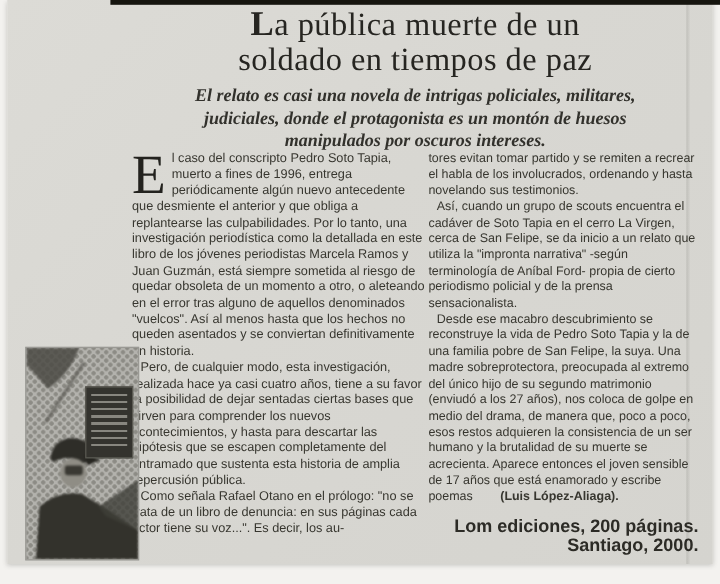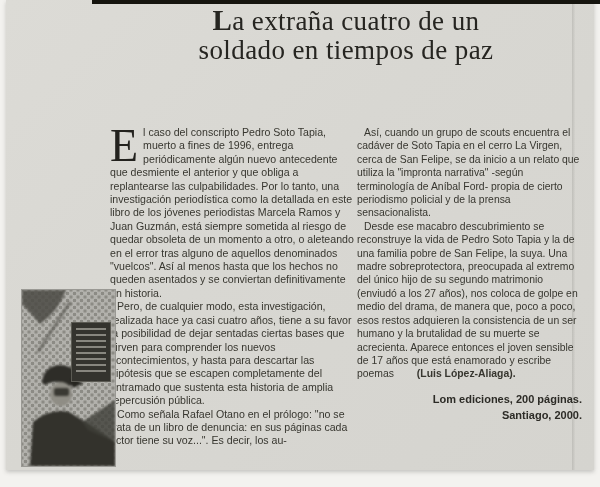--- a/index.html
+++ b/index.html
@@ -43,21 +43,21 @@
   .col p.indent{text-indent:7px;}
   .dropcap{
     float:left;
     font-family:"Liberation Serif","DejaVu Serif",serif;
     font-size:46px;line-height:36px;
     padding:2px 5px 0 0;color:#23221e;
   }
   .byline{font-weight:700;padding-left:20px;}
   .footer{
     margin-top:10px;text-align:right;font-weight:700;
-    font-size:11px;line-height:16px;color:#2c2b26;
+    font-size:15px;line-height:16px;color:#2c2b26;
   }
   
   .cover{
     position:absolute;left:21px;top:289px;width:93px;height:176px;
     background-color:#b3b2ad;
     background-image:
       radial-gradient(circle,#8c8b85 1.5px,transparent 2.1px),
       radial-gradient(circle,#8c8b85 1.5px,transparent 2.1px);
     background-size:7px 7px;
     background-position:0 0,3.5px 3.5px;
@@ -79,32 +79,38 @@
 </style>
 </head>
 <body>
 
 <div class="paper"></div>
 <div class="fold-line"></div>
 <div class="top-rule"></div>
 
 <div class="header">
   <div class="title">
-    <span class="initial">L</span><span>a extraña cuatro de un</span><br>
+    <span class="initial">L</span><span>a pública muerte de un</span><br>
     <span>soldado en tiempos de paz</span>
+  </div>
+  <div class="subtitle">
+    <div>El relato es casi una novela de intrigas policiales, militares,</div>
+    <div>judiciales, donde el protagonista es un montón de huesos</div>
+    <div>manipulados por oscuros intereses.</div>
   </div>
 </div>
 
 <div class="col col1">
   <p><span class="dropcap">E</span><span>l caso del conscripto Pedro Soto Tapia, muerto a fines de 1996, entrega periódicamente algún nuevo antecedente que desmiente el anterior y que obliga a replantearse las culpabilidades. Por lo tanto, una investigación periodística como la detallada en este libro de los jóvenes periodistas Marcela Ramos y Juan Guzmán, está siempre sometida al riesgo de quedar obsoleta de un momento a otro, o aleteando en el error tras alguno de aquellos denominados "vuelcos". Así al menos hasta que los hechos no queden asentados y se conviertan definitivamente en historia.</span></p>
   <p class="indent">Pero, de cualquier modo, esta investigación, realizada hace ya casi cuatro años, tiene a su favor la posibilidad de dejar sentadas ciertas bases que sirven para comprender los nuevos acontecimientos, y hasta para descartar las hipótesis que se escapen completamente del entramado que sustenta esta historia de amplia repercusión pública.</p>
   <p class="indent">Como señala Rafael Otano en el prólogo: "no se trata de un libro de denuncia: en sus páginas cada actor tiene su voz...". Es decir, los au-</p>
 </div>
 
 <div class="col col2">
+  <p>tores evitan tomar partido y se remiten a recrear el habla de los involucrados, ordenando y hasta novelando sus testimonios.</p>
   <p class="indent">Así, cuando un grupo de scouts encuentra el cadáver de Soto Tapia en el cerro La Virgen, cerca de San Felipe, se da inicio a un relato que utiliza la "impronta narrativa" -según terminología de Aníbal Ford- propia de cierto periodismo policial y de la prensa sensacionalista.</p>
   <p class="indent"><span>Desde ese macabro descubrimiento se reconstruye la vida de Pedro Soto Tapia y la de una familia pobre de San Felipe, la suya. Una madre sobreprotectora, preocupada al extremo del único hijo de su segundo matrimonio (enviudó a los 27 años), nos coloca de golpe en medio del drama, de manera que, poco a poco, esos restos adquieren la consistencia de un ser humano y la brutalidad de su muerte se acrecienta. Aparece entonces el joven sensible de 17 años que está enamorado y escribe poemas </span><span class="byline">(Luis López-Aliaga).</span></p>
   <div class="footer">
     <div>Lom ediciones, 200 páginas.</div>
     <div>Santiago, 2000.</div>
   </div>
 </div>
 
 <div class="cover">
   <svg width="93" height="176" viewBox="0 0 93 176">

